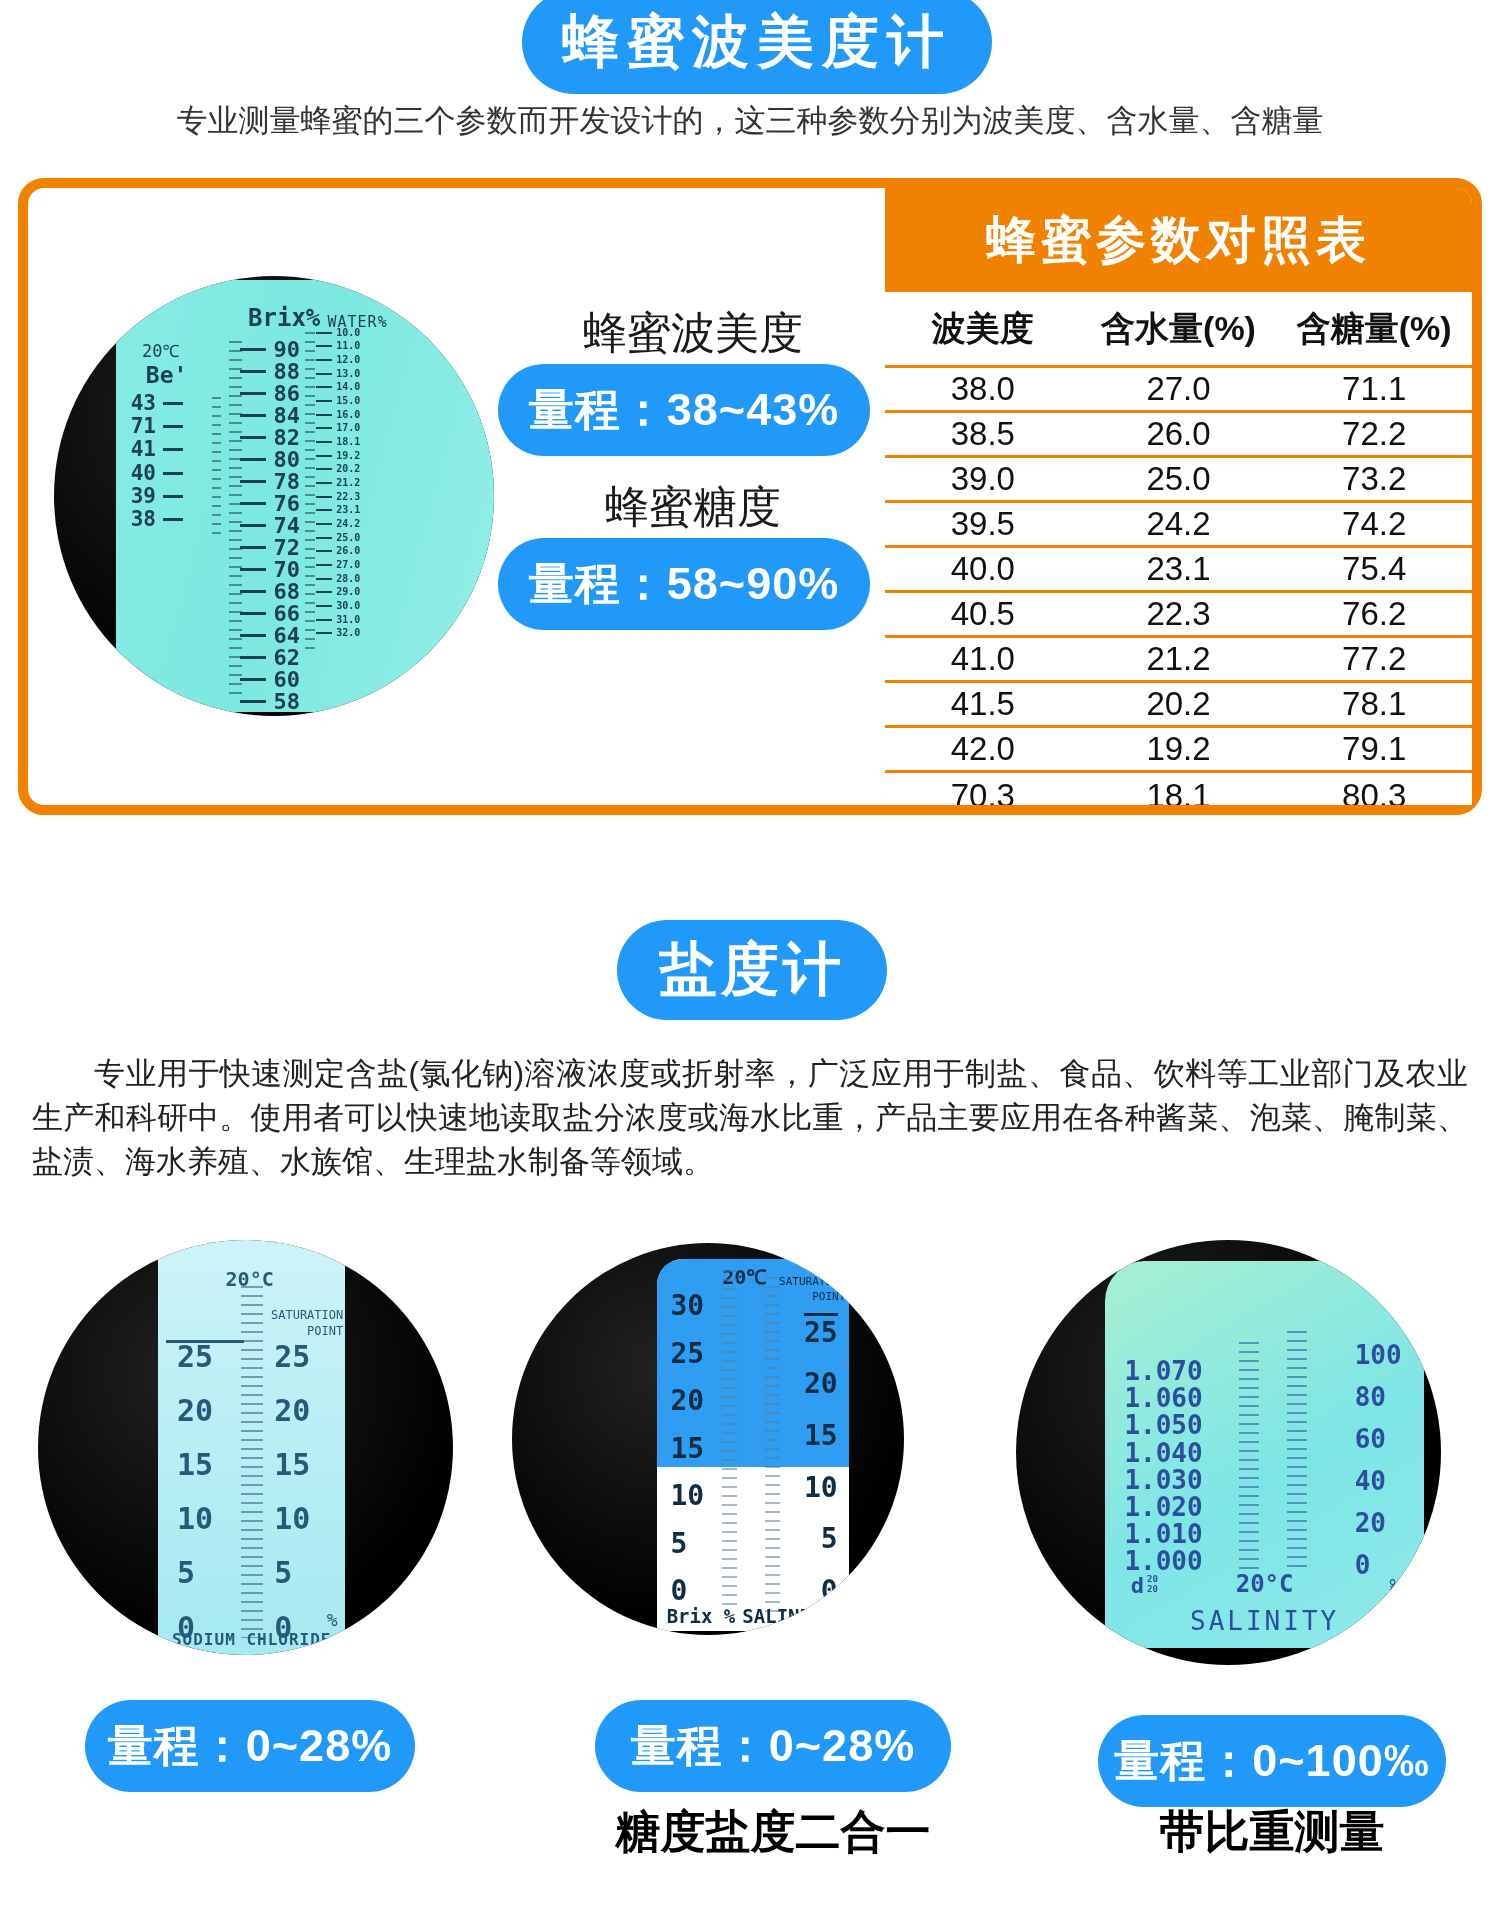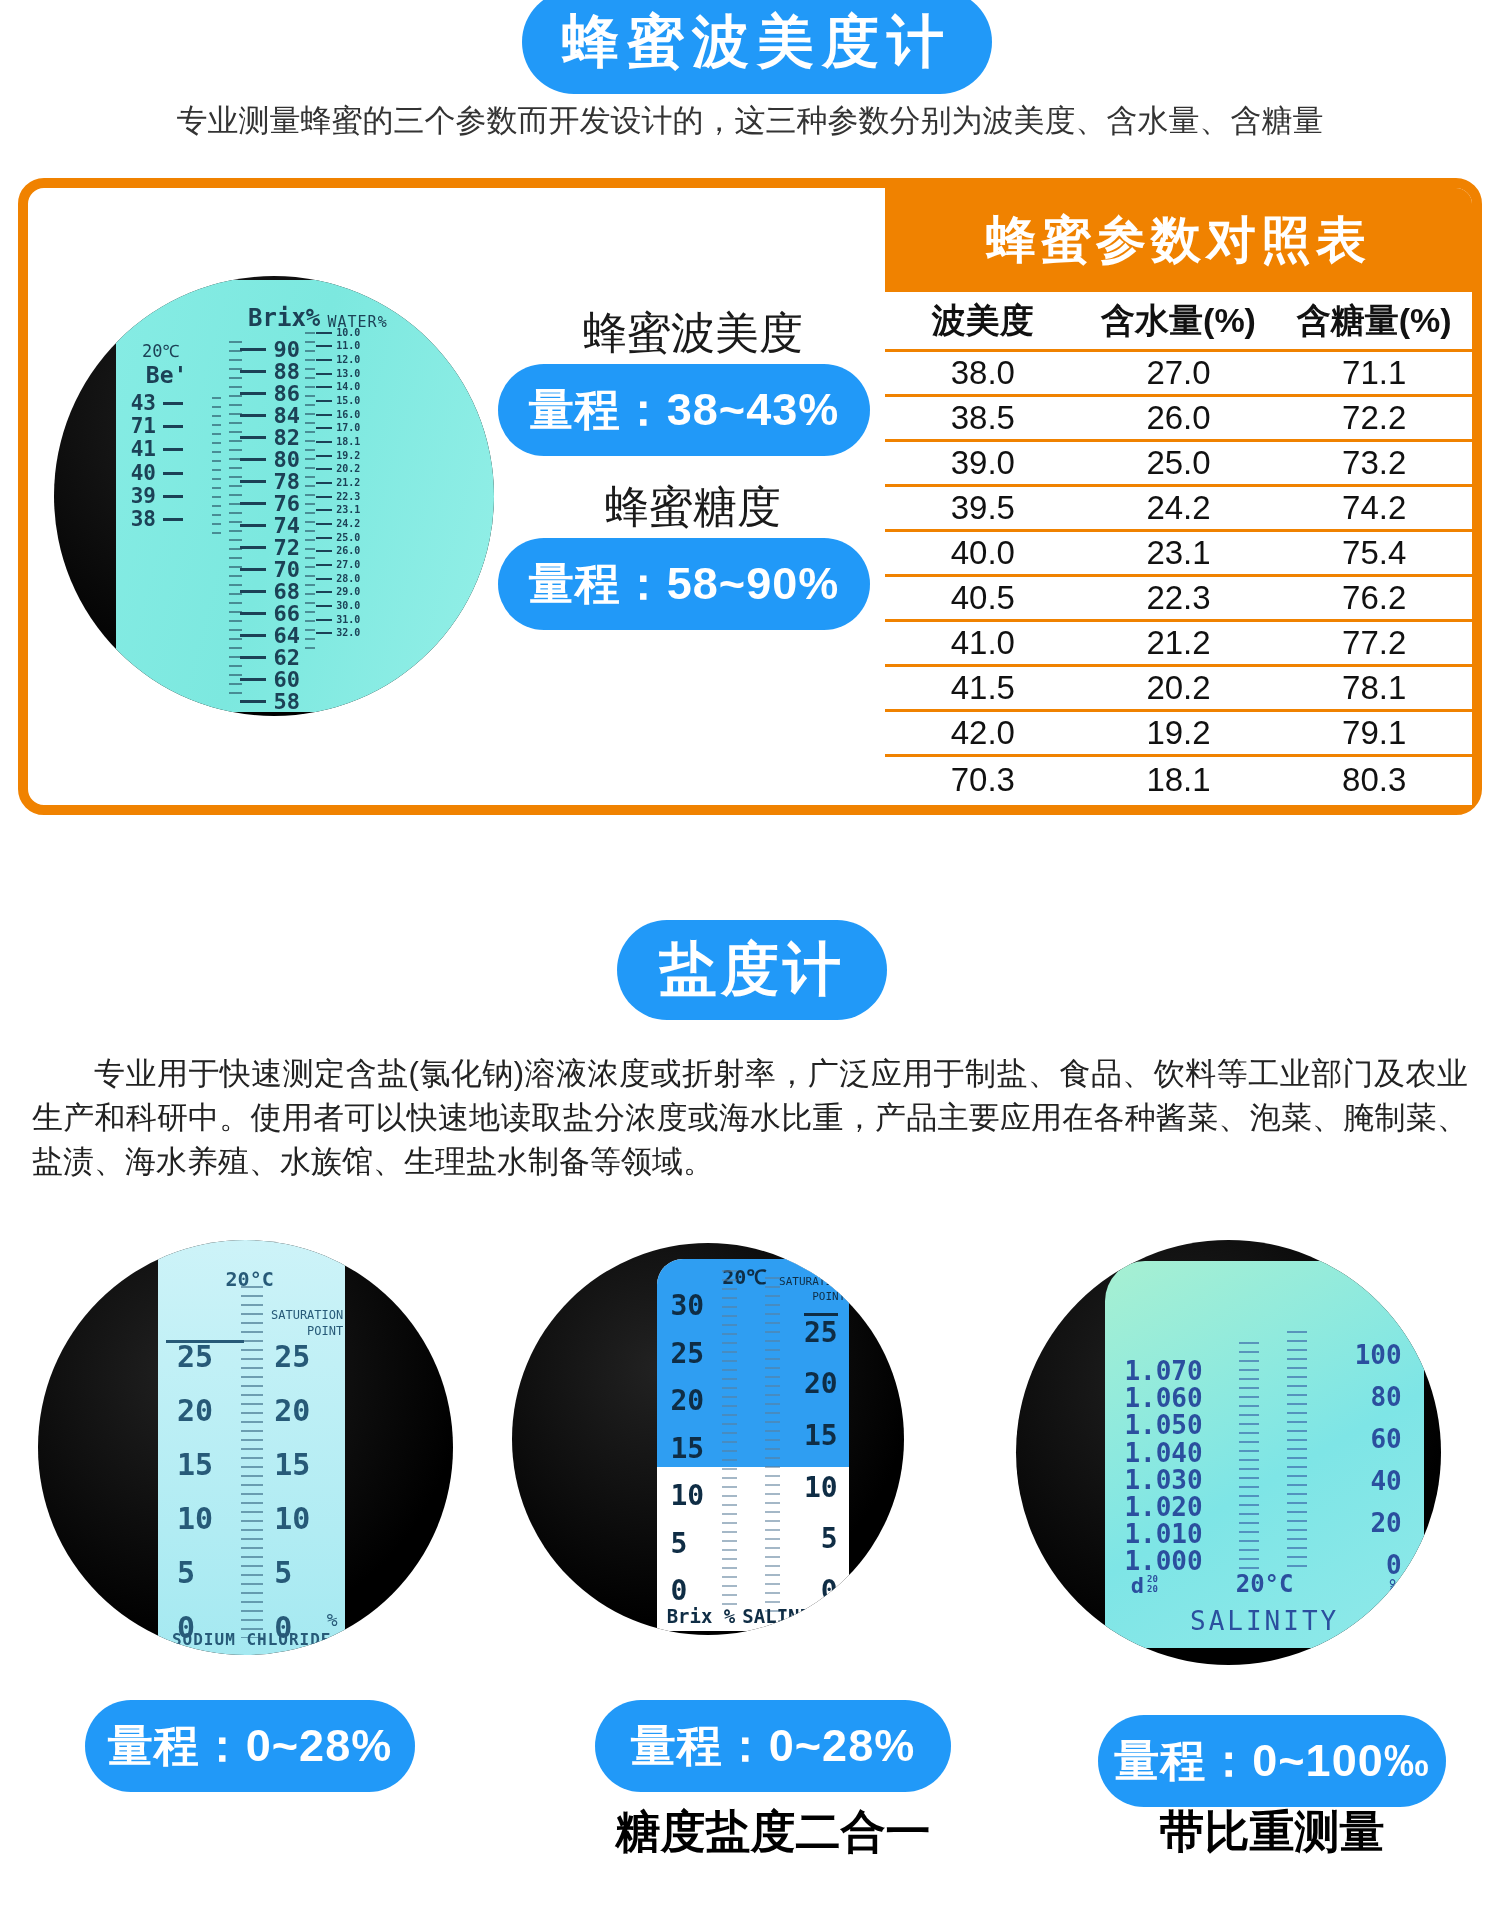--- a/index.html
+++ b/index.html
@@ -24,21 +24,21 @@
   .st1 { top:116px; } .st2 { top:290px; }
   .rp-a { left:470px; top:176px; width:372px; height:92px; }
   .rp-b { left:470px; top:350px; width:372px; height:92px; }
 
   .param-panel { position:absolute; left:857px; top:0; right:0; bottom:0;
                  background:#f08200; border-radius:0 16px 16px 0; }
   .panel-title { height:104px; display:flex; align-items:center; justify-content:center;
                  color:#fff; font-size:50px; font-weight:bold; letter-spacing:5px; }
   .param-table { position:absolute; left:0; top:104px; right:0; bottom:0; background:#fff; overflow:hidden; }
   .t-row { display:flex; height:45px; border-bottom:3px solid #f08200; }
-  .t-row.head { height:60px; }
+  .t-row.head { height:76px; }
   .t-row:last-child { border-bottom:none; }
   .t-cell { flex:1; display:flex; align-items:center; justify-content:center;
             font-size:33px; color:#111; }
   .t-row.head .t-cell { font-weight:600; font-size:34px; }
 
   
   .circle { position:absolute; border-radius:50%; overflow:hidden;
             background:radial-gradient(circle at 38% 32%, #222 0%, #000 70%); }
   .screen { position:absolute; }
   .c0 { left:26px; top:88px; width:440px; height:440px; }
@@ -72,21 +72,21 @@
   .c0-be .s-item i { width:20px; }
   .c0-water  { left:53%; top:11%;  height:72%; width:30%; font-size:10px; color:#1c4156; }
   .c0-water .s-item { gap:4px; } .c0-water .s-item i { width:16px; height:2px; }
 
   .c1-left  { left:10%; top:24.5%; height:72.5%; font-size:30px; font-weight:700; }
   .c1-right { left:62%; top:24.5%; height:72.5%; font-size:30px; font-weight:700; }
   .c2-left  { left:7%;  top:9%;  height:84%; font-size:28px; font-weight:700; }
   .c2-right { right:6%; top:14.5%; height:78.5%; font-size:28px; font-weight:700; align-items:flex-end; }
   .c2-right .s-item:first-child b { border-top:3px solid currentColor; padding-top:3px; }
   .c3-left  { left:6%;  top:25%; height:56%; font-size:26px; font-weight:600; }
-  .c3-right { right:7%; top:21%; height:61%; font-size:26px; font-weight:600; align-items:flex-end; }
+  .c3-right { right:7%; top:21%; height:61%; font-size:26px; font-weight:600; }
 
   .tickstrip { position:absolute;
     background:repeating-linear-gradient(to bottom, currentColor 0 2px, transparent 2px 9px);
     opacity:.55; }
   .ts-c0a { left:30%; top:14%; bottom:3%; width:13px; color:#1c4156; }
   .ts-c0b { left:25.5%; top:27%; height:32%; width:9px; color:#1c4156; }
   .ts-c0c { left:50%; top:12%; height:74%; width:10px; color:#1c4156; }
   .ts-c1  { left:44%; top:11%; bottom:4%; width:22px; color:#2a5a78; }
   .ts-c2a { left:34%; top:3%; bottom:5%; width:15px; color:#5a7d99; }
   .ts-c2b { left:56%; top:5%; bottom:5%; width:15px; color:#5a7d99; }

